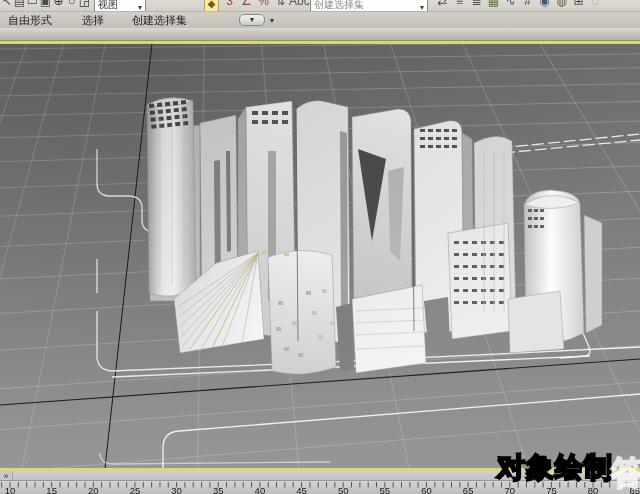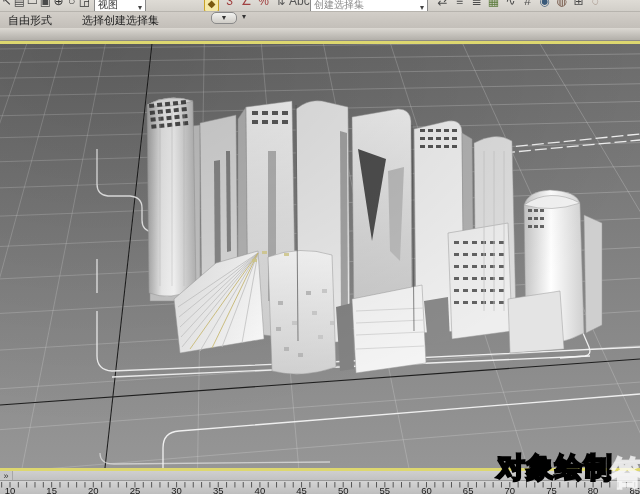--- a/index.html
+++ b/index.html
@@ -19,23 +19,23 @@
   .combo{height:14px;margin-top:-3px;background:#fff;border:1px solid #8a8a8a;
      font-size:10px;color:#333;display:flex;align-items:flex-end;padding:0 3px;flex:none;}
   .combo .caret{font-size:8px;color:#444;margin-left:auto;padding-left:4px;}
   .combo.view{width:44px;margin-left:3px;}
   .combo.selset{width:110px;margin-left:4px;color:#8a8a8a;}
   .snap-group{display:flex;margin-left:2px;}
   .right-group{display:flex;margin-left:6px;}
 
   
   .ribbon-tabs{height:16px;background:linear-gradient(#d2cec8,#c3bfb9);
-     display:flex;align-items:flex-start;padding-left:8px;}
+     display:flex;align-items:center;padding-left:8px;}
   .rtab{font-size:11px;color:#222;line-height:16px;flex:none;}
-  .rtab.t1{margin-right:30px;} .rtab.t2{}
+  .rtab.t1{margin-right:30px;} .rtab.t2{margin-right:28px;}
   .ribbon-pill{width:24px;height:10px;margin-left:52px;border:1px solid #8a8a8a;border-radius:5px;
      background:linear-gradient(#f2f2f0,#cfccc6);font-size:7px;line-height:9px;color:#333;
      text-align:center;flex:none;}
   .ribbon-pill-caret{font-size:8px;color:#333;margin-left:5px;flex:none;}
   .ribbon-strip{height:13px;background:linear-gradient(#dbd8d2,#b2afa9);
      border-bottom:1px solid #8f8c86;box-sizing:border-box;}
 
   
   .viewport{position:relative;height:430px;box-sizing:border-box;
      border-top:3px solid #ddd76f;border-bottom:3px solid #ddd76f;

